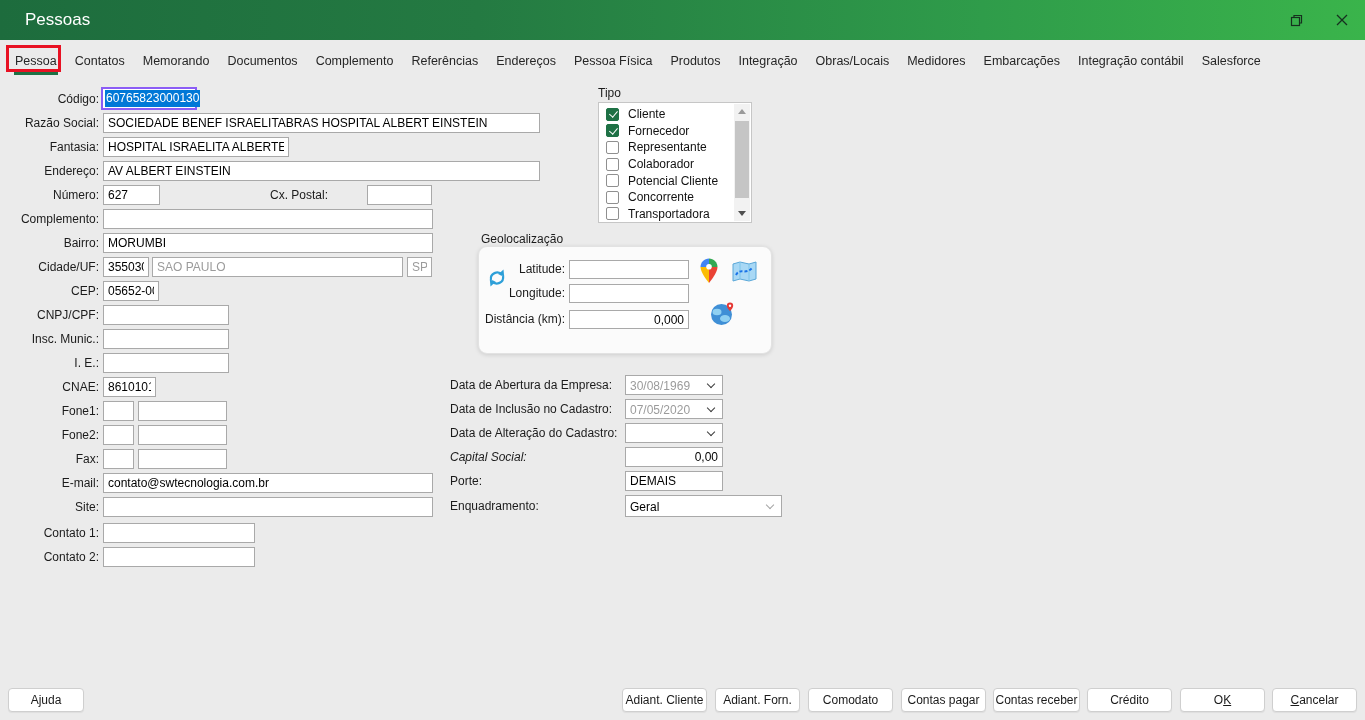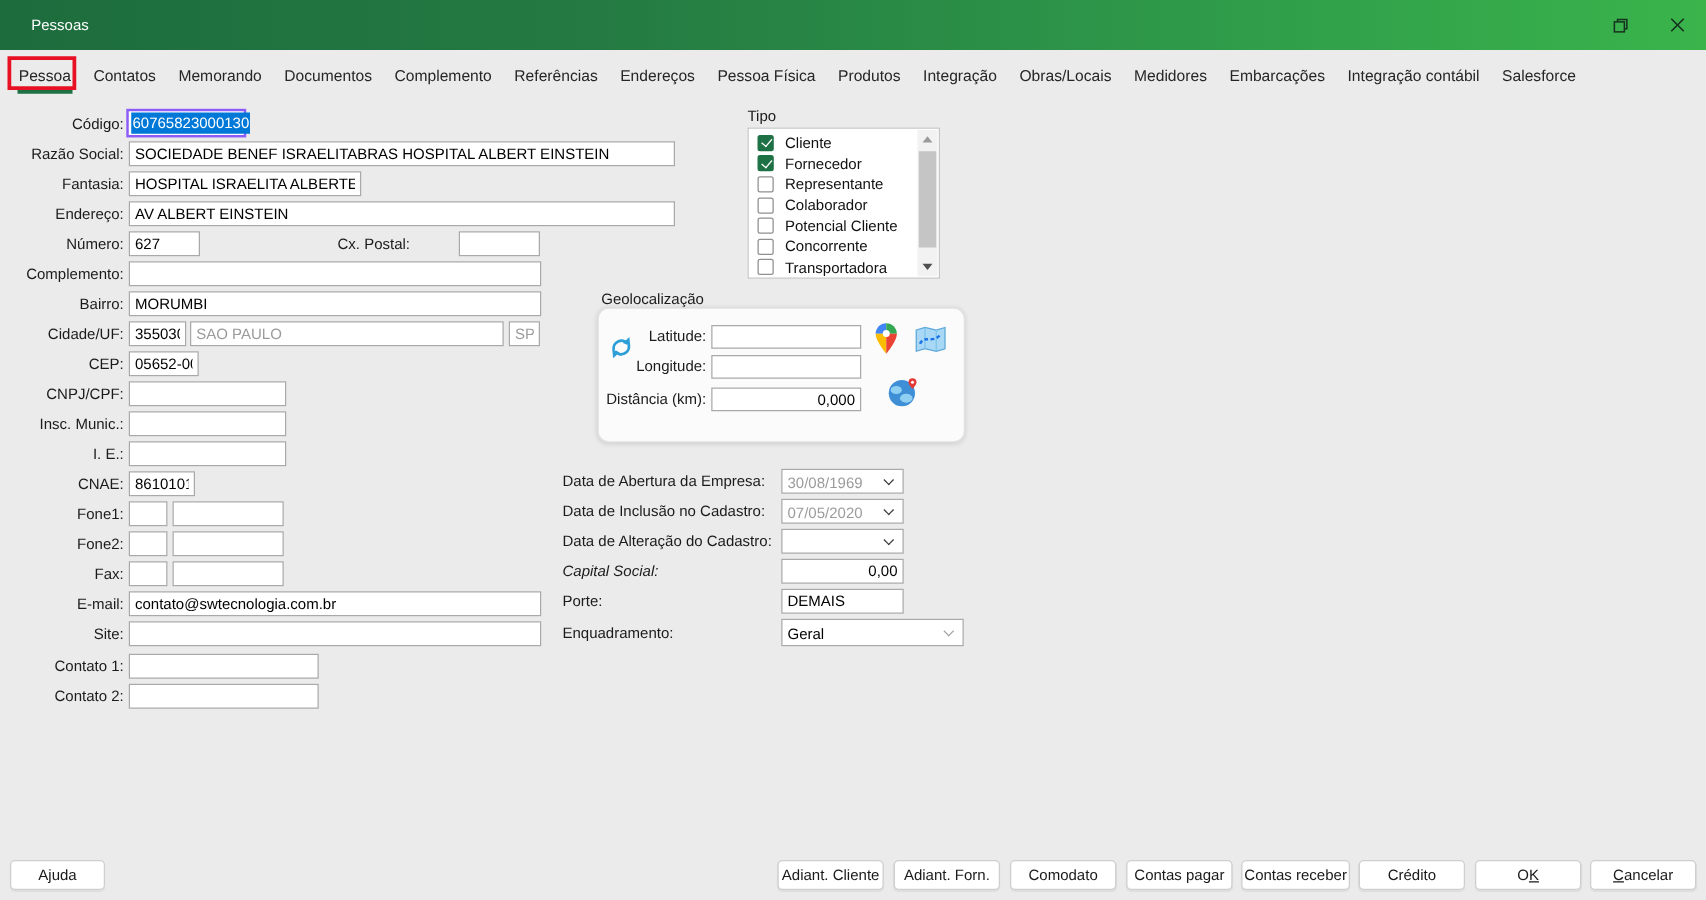--- a/index.html
+++ b/index.html
@@ -2,21 +2,21 @@
 <html><head>
 <meta charset="utf-8">
 <style>
   * { margin:0; padding:0; box-sizing:border-box; }
   body { font-family:"Liberation Sans", sans-serif; background:#dcdcdc; }
   #win { position:relative; width:1365px; height:720px; background:#ebebeb; overflow:hidden; }
 
   
   .titlebar { position:absolute; left:0; top:0; width:100%; height:40px;
     background:linear-gradient(90deg,#1d6c3d 0%,#247a42 35%,#2f9c4a 72%,#3ab44b 100%); }
-  .titlebar .title { position:absolute; left:25px; top:0; line-height:40px; color:#fff; font-size:12px; }
+  .titlebar .title { position:absolute; left:25px; top:0; line-height:40px; color:#fff; font-size:17px; }
   .winbtn { position:absolute; top:0; width:46px; height:40px; display:flex; align-items:center; justify-content:center; cursor:pointer; }
   .winbtn svg { display:block; }
 
   
   .tabbar { position:absolute; left:0; top:40px; width:100%; height:35px; display:flex; align-items:flex-end;
     padding-left:14px; gap:16px; background:#ebebeb; }
   .tab { font-size:12.5px; color:#262626; padding:8px 1px 7px; cursor:pointer; white-space:nowrap; }
   .tab.active { padding-bottom:4px; border-bottom:3px solid #1e7145; }
   .annot-red { position:absolute; left:6px; top:45px; width:55px; height:27px; border:3px solid #e81123; z-index:9; pointer-events:none; }
 
@@ -260,21 +260,21 @@
   <span class="ilabel" style="left:450px; top:423px; width:170px;">Data de Alteração do Cadastro:</span>
   <div class="ddl" style="left:625px; top:423px; width:98px;">
     <span class="val"></span>
     <span class="chev"></span>
   </div>
   <span class="ilabel" style="left:450px; top:447px; width:170px;font-style:italic;">Capital Social:</span>
   <input class="inp num" style="left: 625px; top: 447px; width: 98px;" value="0,00">
   <span class="ilabel" style="left:450px; top:471px; width:170px;">Porte:</span>
   <input class="inp" style="left: 625px; top: 471px; width: 98px;" value="DEMAIS">
   <span class="ilabel" style="left:450px; top:496px; width:170px;">Enquadramento:</span>
-  <div class="ddl" style="left:625px; top:495px; width:146px; height:22px; padding-top:4px;">
+  <div class="ddl" style="left:625px; top:495px; width:157px; height:22px; padding-top:4px;">
     <span class="val">Geral</span>
     <span class="chev light" style="top:6px;"></span>
   </div>
 
   <button class="btn" style="left:8px; width:76px;">Ajuda</button>
   <button class="btn" style="left:622px; width:85px;">Adiant. Cliente</button>
   <button class="btn" style="left:715px; width:85px;">Adiant. Forn.</button>
   <button class="btn" style="left:808px; width:85px;">Comodato</button>
   <button class="btn" style="left:901px; width:85px;">Contas pagar</button>
   <button class="btn" style="left:993px; width:87px;">Contas receber</button>

